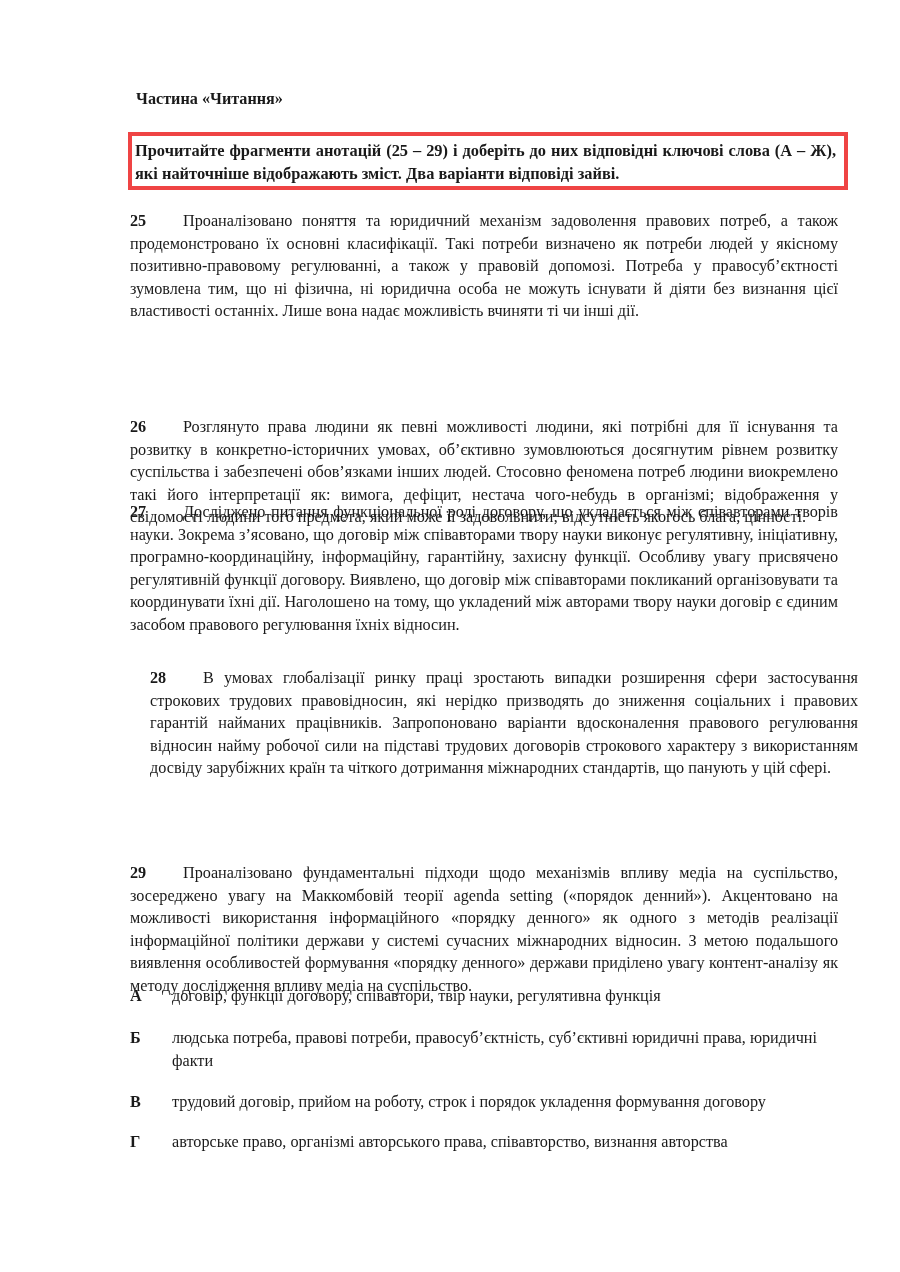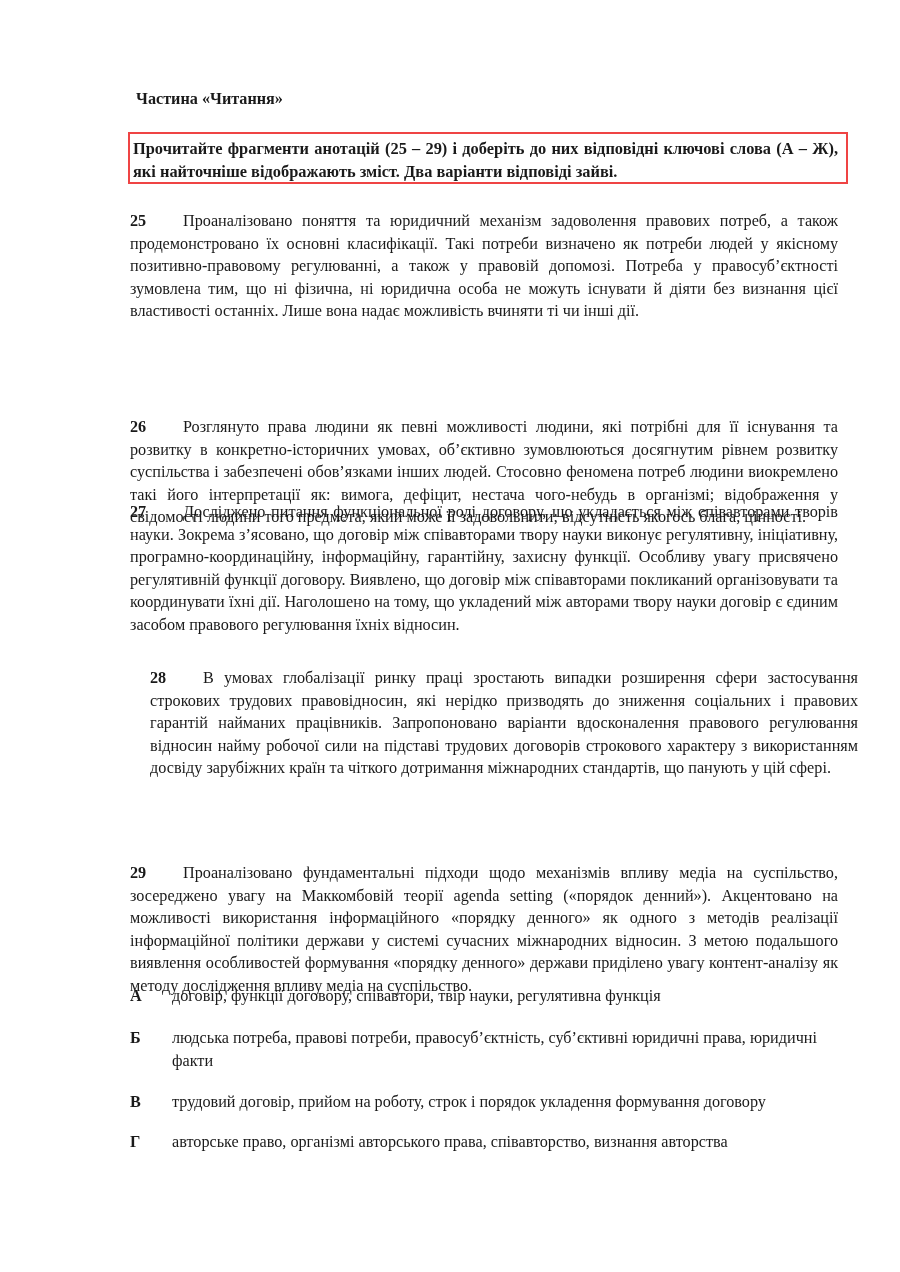--- a/index.html
+++ b/index.html
@@ -32,23 +32,23 @@
       font-weight: bold;
       font-size: 16.2px;
       padding-left: 6px;
       box-sizing: border-box;
     }
     .instruction-box {
       position: absolute;
       top: 132px;
       left: -2px;
       width: 720px;
-      height: 52px;
+      height: 58px;
       box-sizing: border-box;
-      border: 2px solid #ef4444;
+      border: 4px solid #ef4444;
       padding: 3px 8px 0 3px;
       font-weight: bold;
       font-size: 16.4px;
       line-height: 23px;
       text-align: justify;
       text-align-last: left;
     }
     .annotation {
       position: absolute;
       left: 0;

